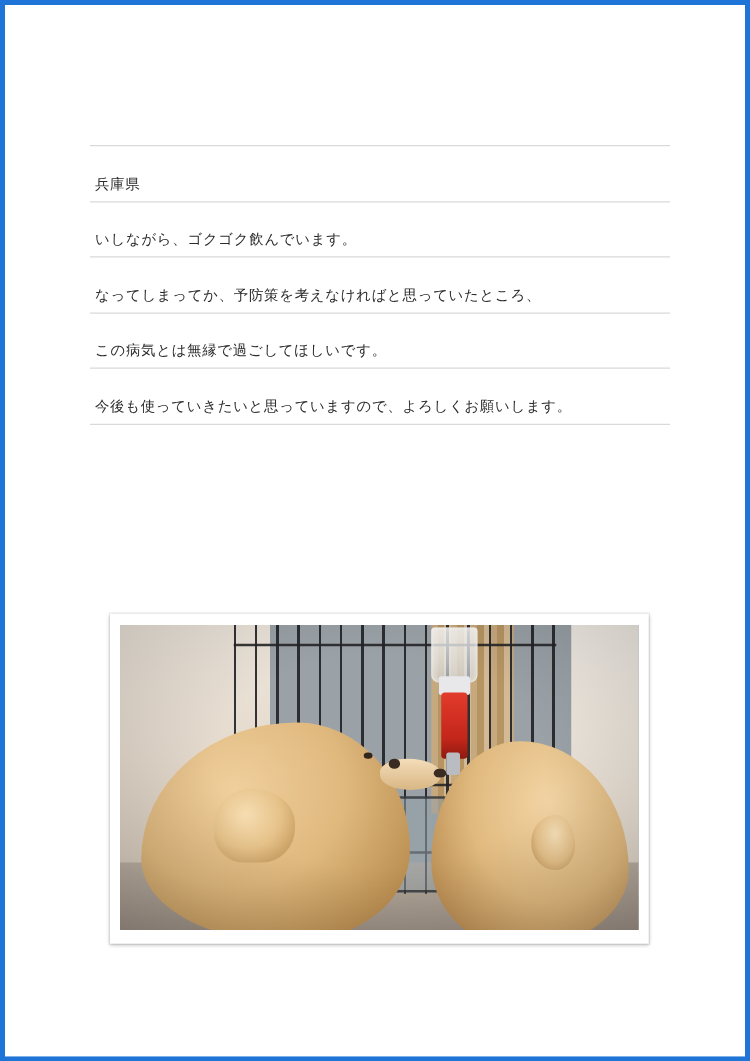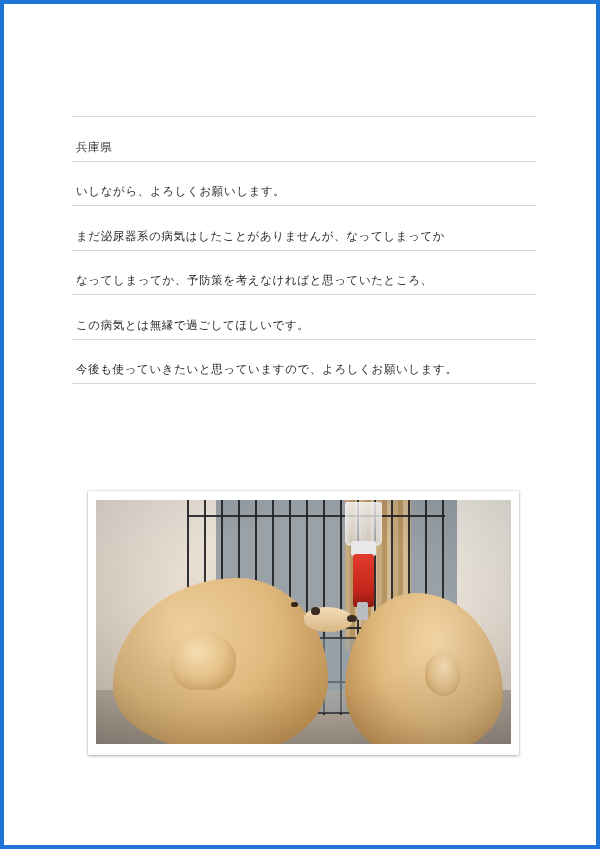--- a/index.html
+++ b/index.html
@@ -220,24 +220,21 @@
 <body>
 
 <div id="page">
   <div id="sheet">
 
     <div id="letter">
       <div class="rule-line">
         <span class="rule-text">兵庫県</span>
       </div>
       <div class="rule-line">
-        <span class="rule-text">いしながら、よろしくお願いします。</span>
-      </div>
-      <div class="rule-line">
-        <span class="rule-text">まだ泌尿器系の病気はしたことがありませんが、なってしまってか</span>
+        <span class="rule-text">いしながら、ゴクゴク飲んでいます。</span>
       </div>
       <div class="rule-line">
         <span class="rule-text">なってしまってか、予防策を考えなければと思っていたところ、</span>
       </div>
       <div class="rule-line">
         <span class="rule-text">この病気とは無縁で過ごしてほしいです。</span>
       </div>
       <div class="rule-line">
         <span class="rule-text">今後も使っていきたいと思っていますので、よろしくお願いします。</span>
       </div>

